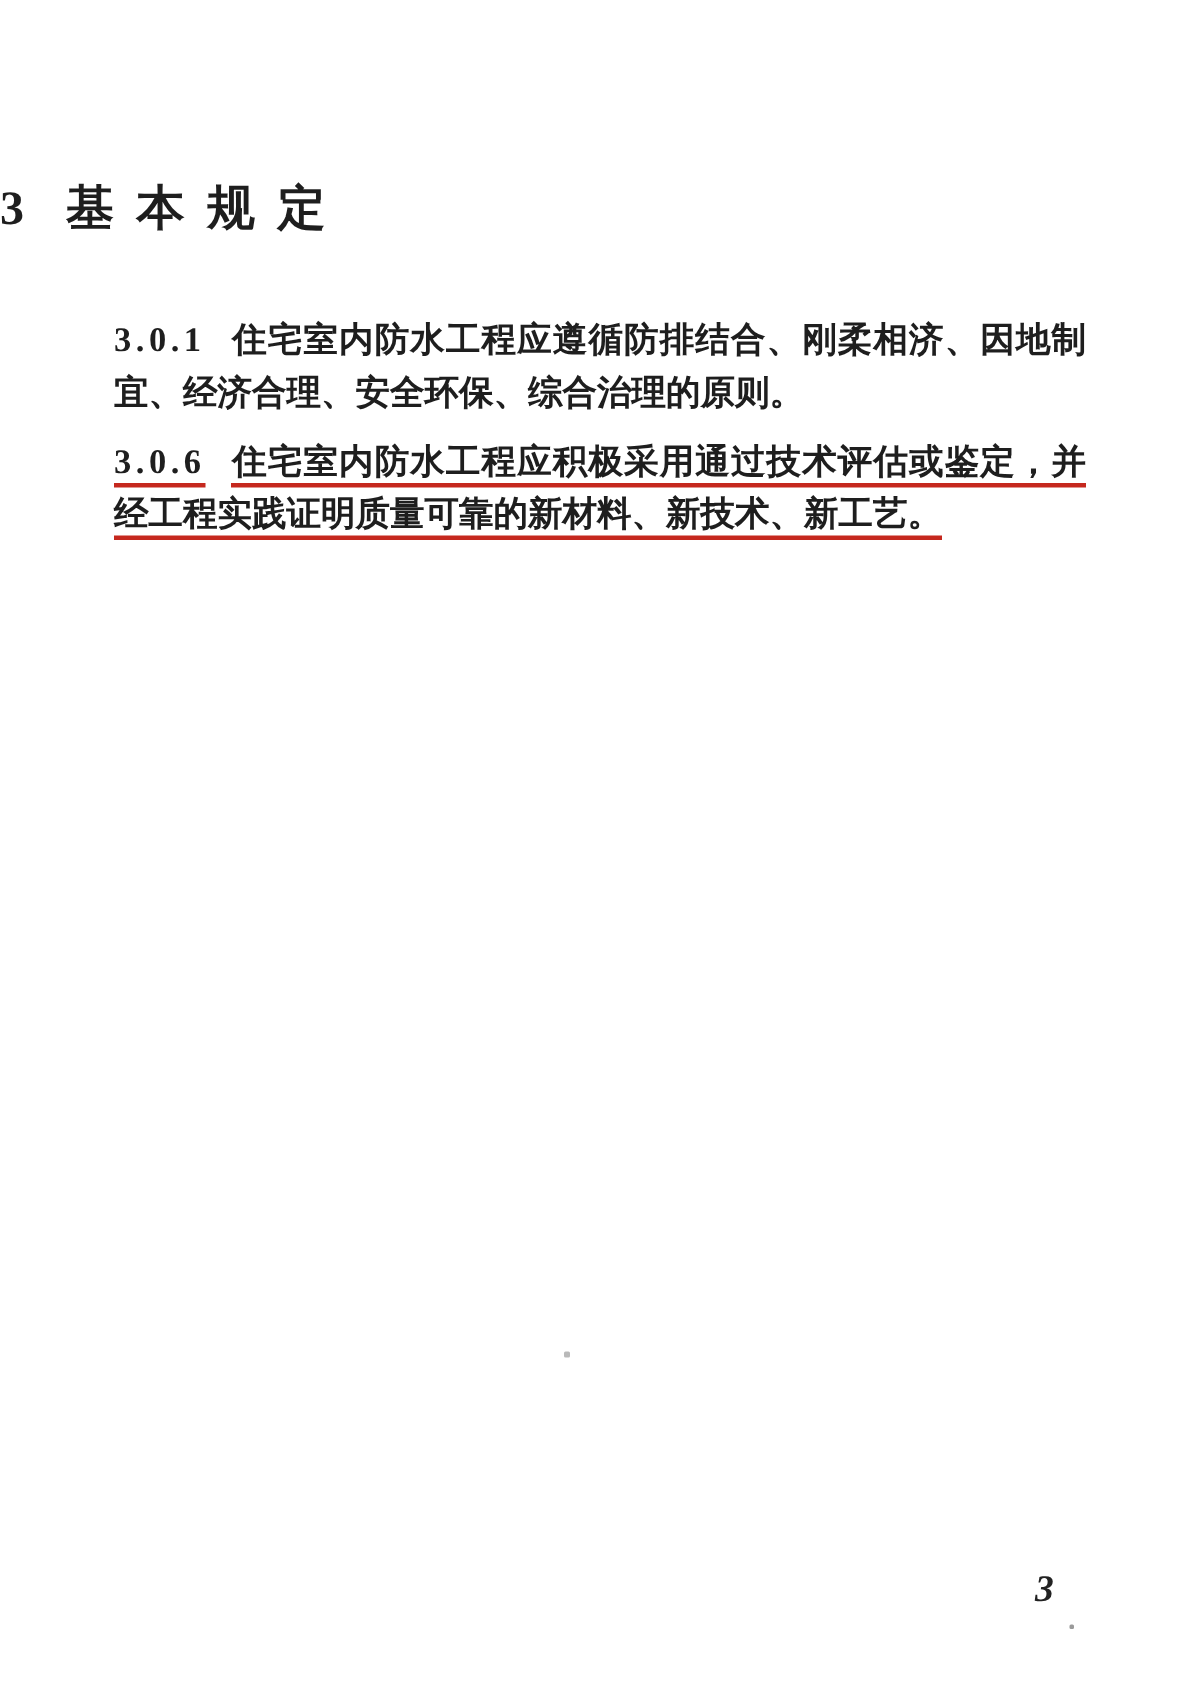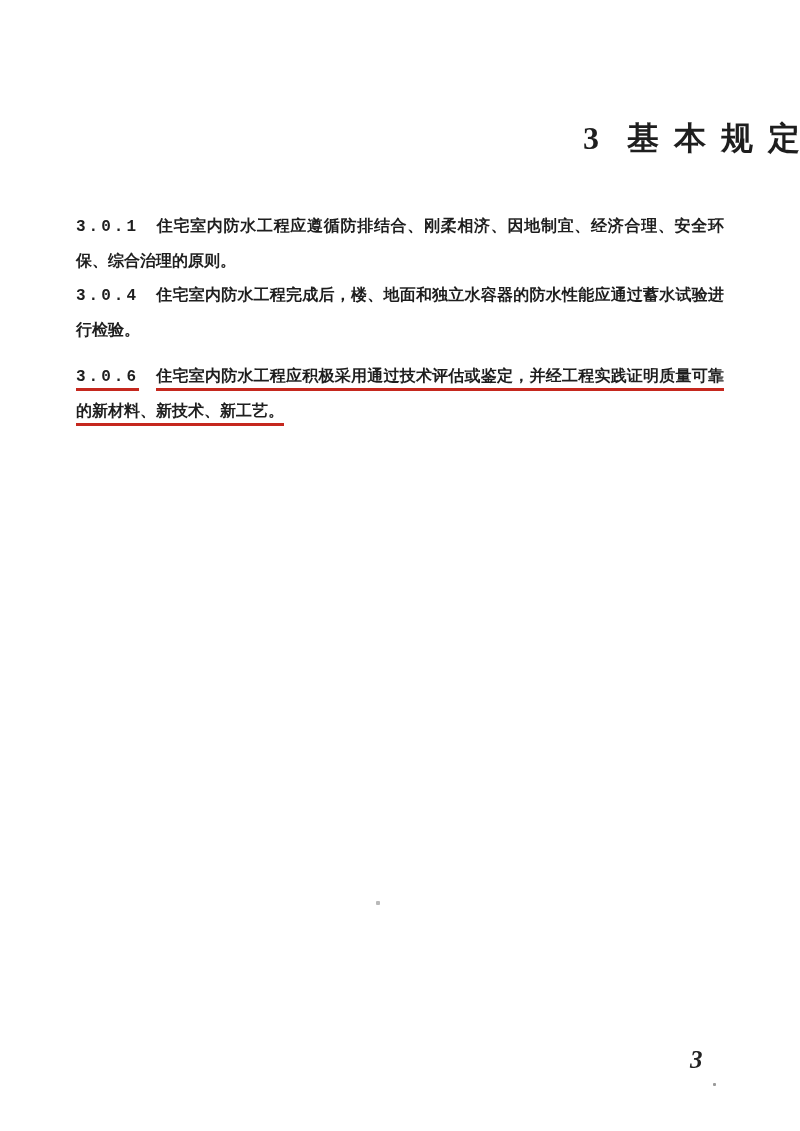--- a/index.html
+++ b/index.html
@@ -11,46 +11,45 @@
       position: relative;
       width: 800px;
       height: 1131px;
       background: #ffffff;
       overflow: hidden;
       font-family: "Liberation Serif", "DejaVu Serif", serif;
       color: #1e1e1e;
     }
     .chapter-title {
       padding-top: 118px;
-      text-align: right;
+      text-align: left;
       font-size: 32px;
       font-weight: 700;
       line-height: 40px;
       white-space: nowrap;
     }
     .chapter-title .title-number {
       margin-right: 28px;
       letter-spacing: 0;
     }
     .chapter-title .title-text {
       letter-spacing: 15px;
       margin-right: -15px; 
     }
     .doc-body {
       width: 648px;
       margin: 52px auto 0 auto;
     }
     .clause {
       margin: 0;
-      font-size: 16px;
+      font-size: 23px;
       line-height: 34.5px;
       font-weight: 600;
       text-align: justify;
       text-justify: inter-character;
-      font-family: Liberation Mono, monospace;
     }
     .clause .clause-number {
       font-weight: 700;
       letter-spacing: 3px;
       margin-right: 17px;
     }
     .clause.underlined {
       text-decoration: underline;
       text-decoration-thickness: 2.5px;
       text-underline-offset: 7px;
@@ -87,21 +86,20 @@
 <body>
 
 <div class="page">
 
   <div class="chapter-title">
     <span class="title-number">3</span><span class="title-text">基本规定</span>
   </div>
 
   <div class="doc-body">
     <p class="clause"><span class="clause-number">3.0.1</span><span class="clause-text">住宅室内防水工程应遵循防排结合、刚柔相济、因地制宜、经济合理、安全环保、综合治理的原则。</span></p>
-    <p class="clause"><span class="clause-number">3.0.4</span><span class="clause-text">住宅室内防水工程完成后，楼、地面和独立水容器的防水性能应通过蓄水试验进行检验。</span></p>
     <p class="clause underlined" style="text-decoration-color: rgb(197, 40, 30); margin-top: 12px;"><span class="clause-number">3.0.6</span><span class="clause-text">住宅室内防水工程应积极采用通过技术评估或鉴定，并经工程实践证明质量可靠的新材料、新技术、新工艺。</span></p>
   </div>
 
   <div class="scan-artifact-dot artifact-mid"></div>
 
   <div class="page-number">3</div>
   <div class="scan-artifact-dot artifact-bottom"></div>
 
 </div>
 

